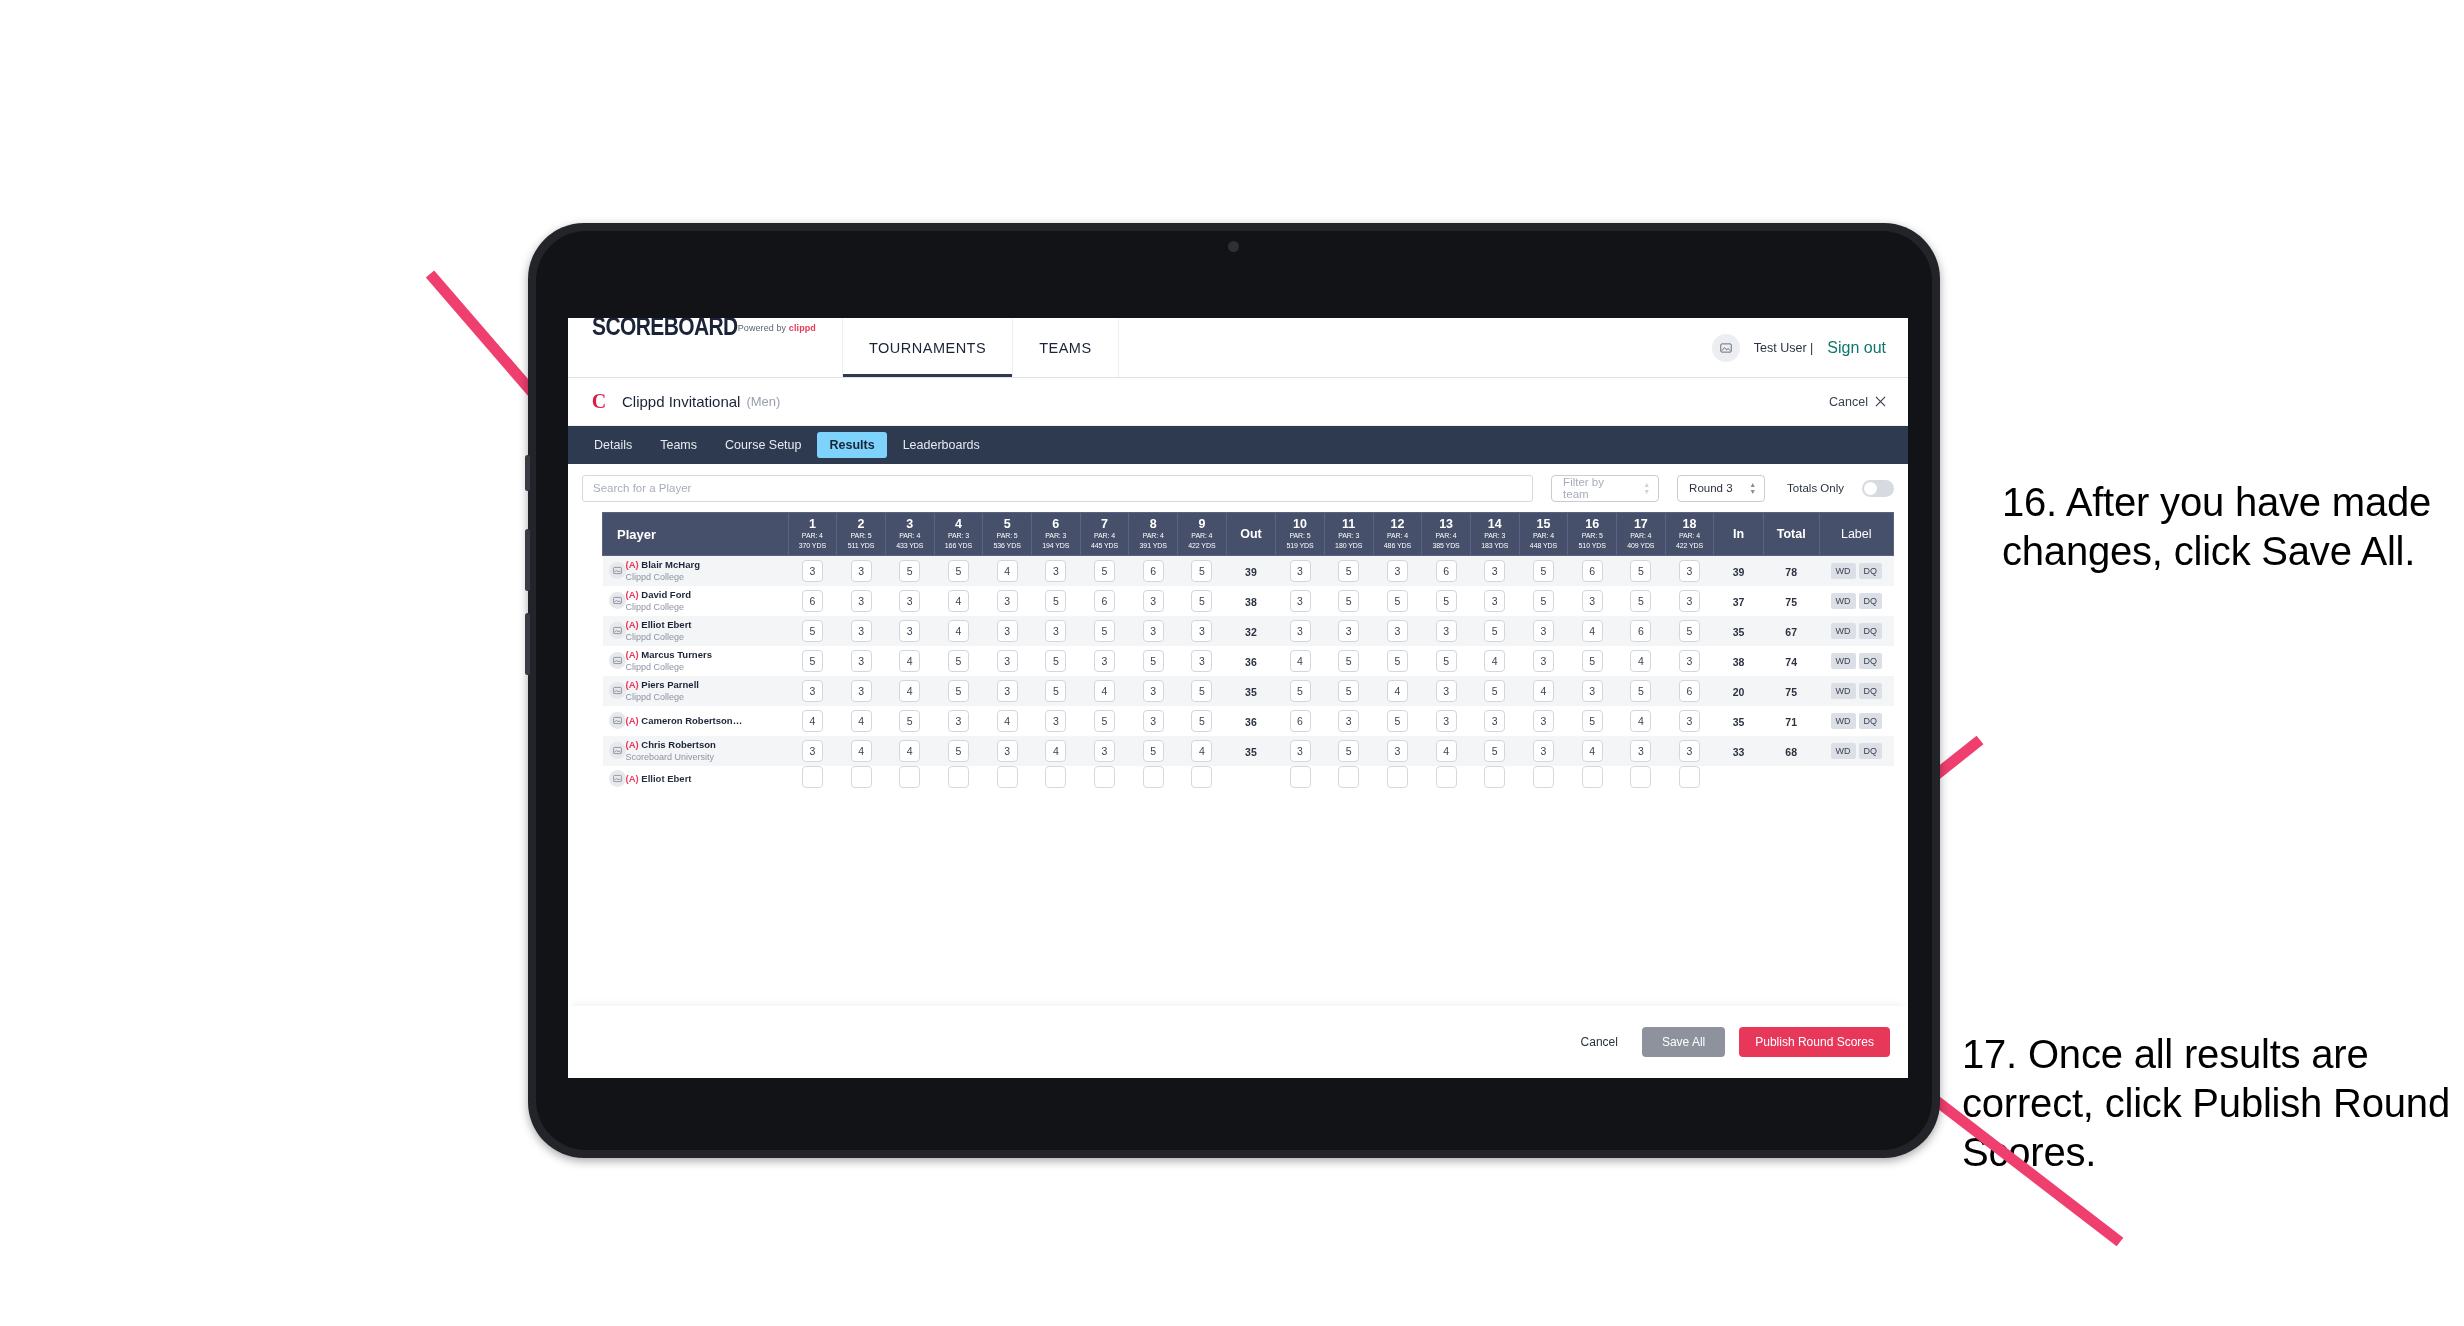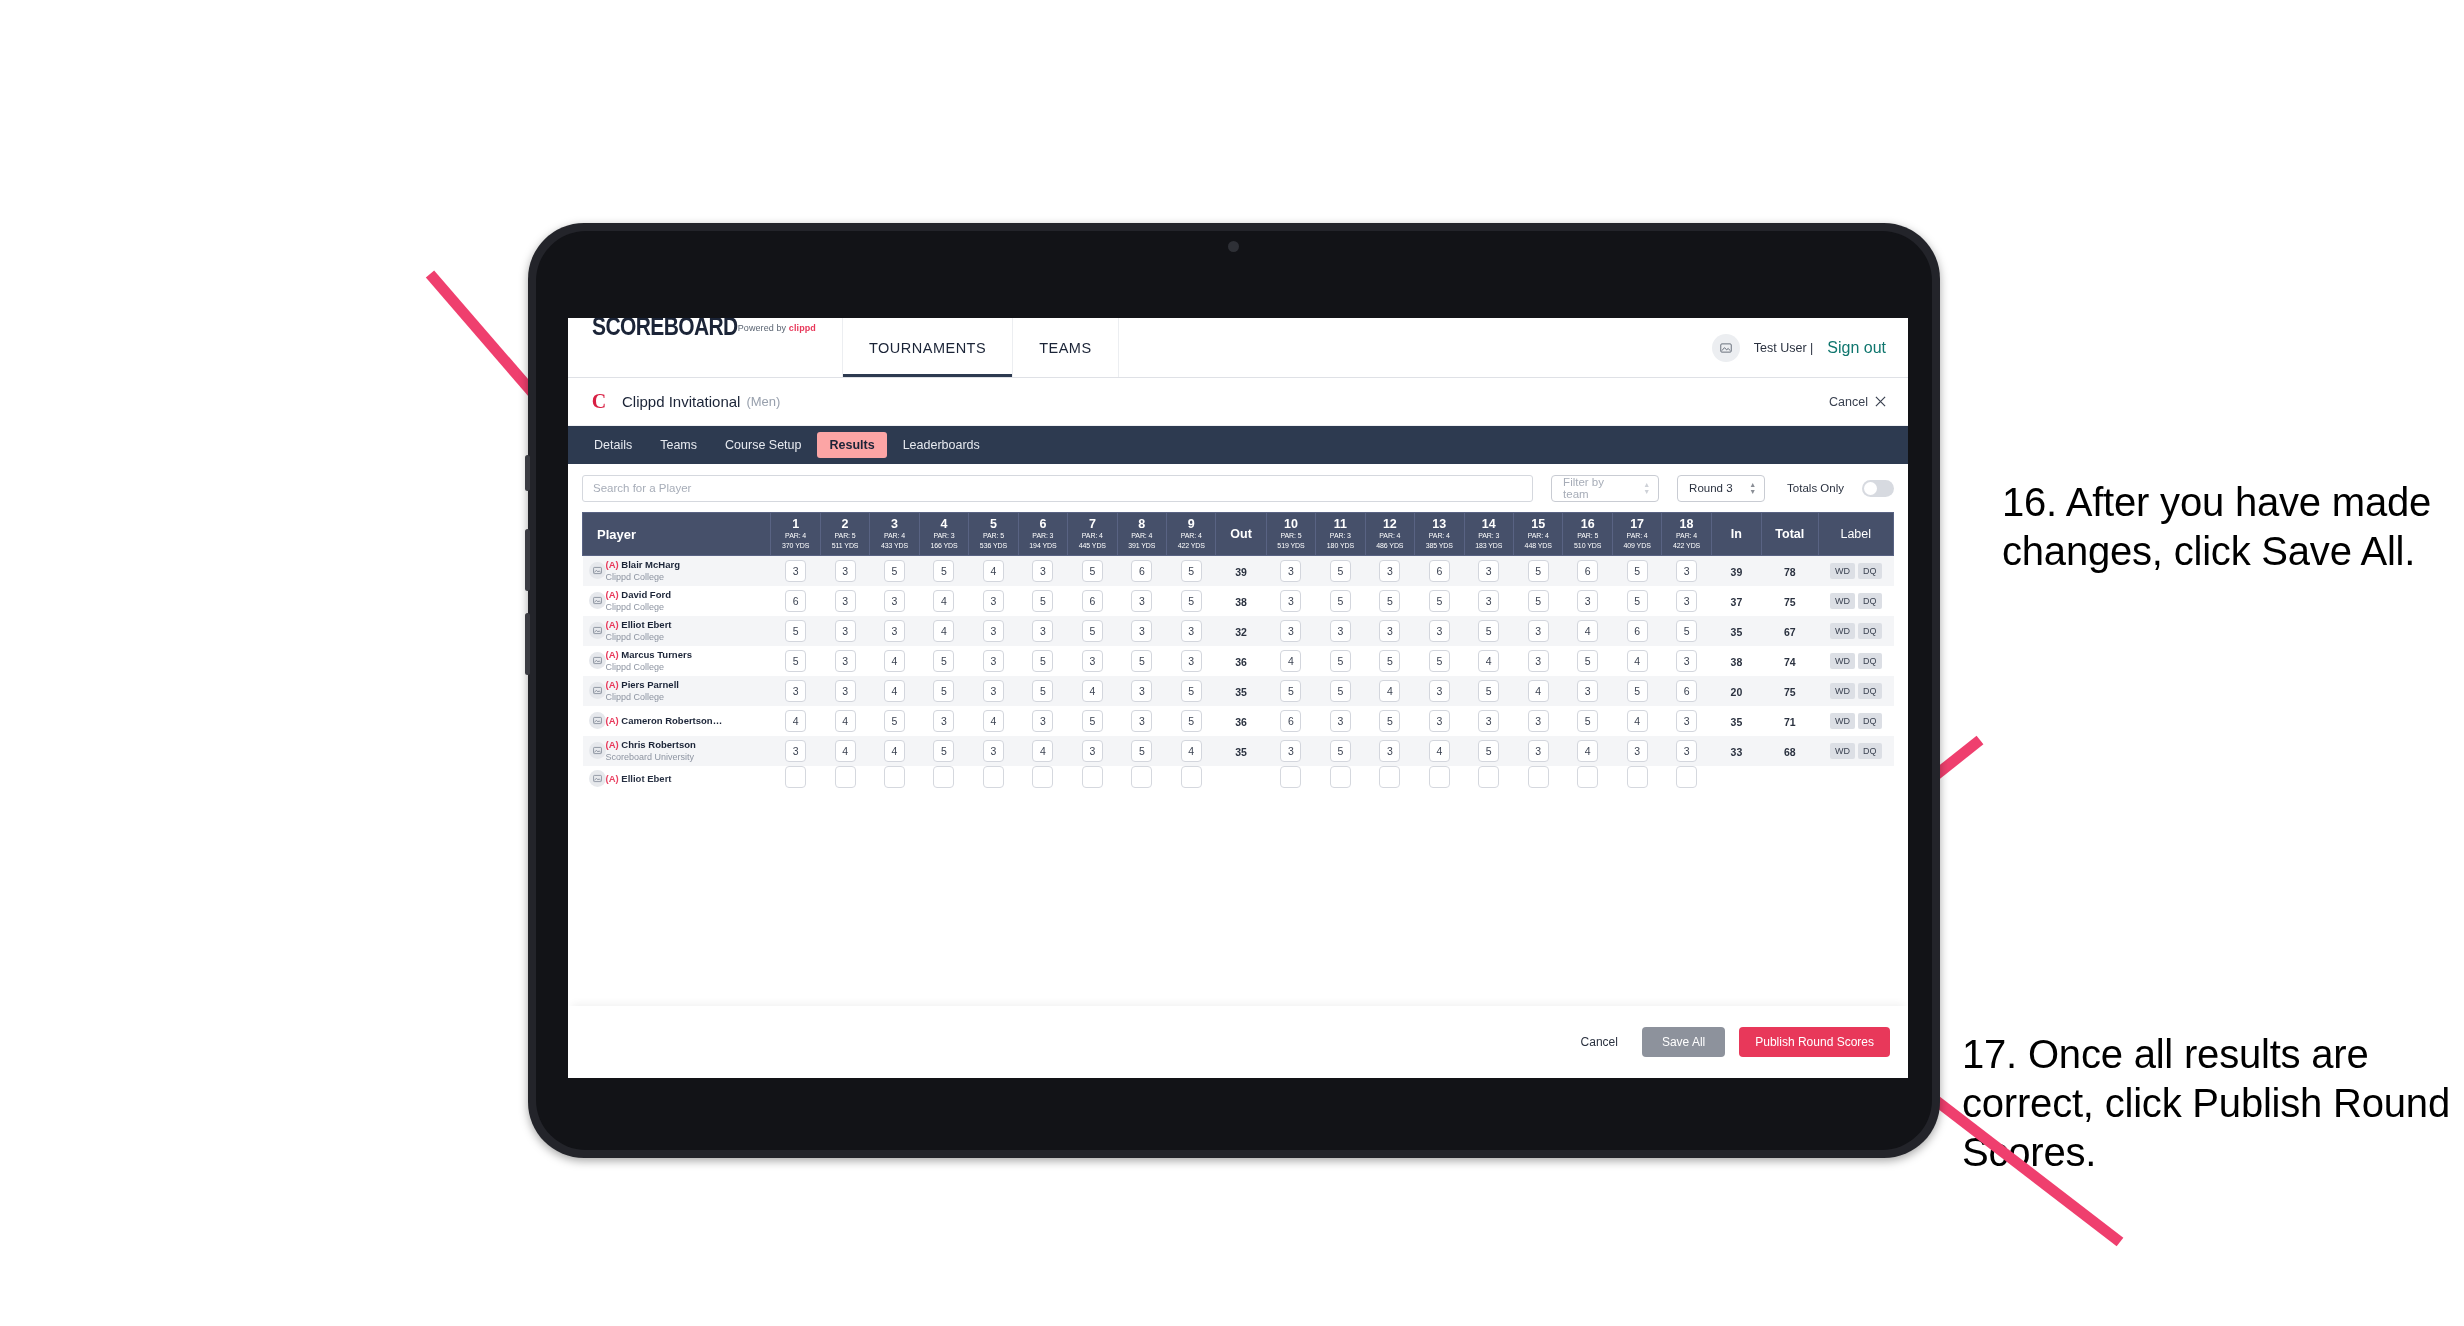--- a/index.html
+++ b/index.html
@@ -117,21 +117,21 @@
 
   
   #tabs {
     height: 38px; background: #2d3a50; display: flex; align-items: center;
     padding: 0 14px; gap: 4px;
   }
   .tab {
     font-size: 12.5px; color: #e7eaf0; padding: 6px 12px; border-radius: 3px;
     cursor: pointer;
   }
-  .tab.active { background: #fca5a5; color: #1b2437; font-weight: 600; }
+  .tab.active { background: #7dd3fc; color: #1b2437; font-weight: 600; }
 
   
   #filters {
     height: 48px; display: flex; align-items: center; gap: 18px;
     padding: 0 14px; background: #fff;
   }
   #search-input {
     flex: 1; height: 27px; border: 1px solid #d5d8de; border-radius: 3px;
     font-size: 11.5px; color: #2b3240; padding: 0 10px;
     font-family: "Liberation Sans", sans-serif; background:#fff;
@@ -150,21 +150,21 @@
   #totals-toggle {
     width: 32px; height: 17px; border-radius: 10px; background: #d7dae0;
     position: relative; cursor: pointer;
   }
   #totals-toggle::after {
     content: ""; position: absolute; left: 2px; top: 2px;
     width: 13px; height: 13px; border-radius: 50%; background: #fff;
   }
 
   
-  #table-wrap { padding: 0 14px; }
+  #table-wrap { padding: 0 14px; margin-left: 20px; }
   table { border-collapse: collapse; width: 100%; table-layout: fixed; }
   thead th {
     background: #46506a; color: #fff; font-weight: 700;
     border: 1px solid #5a6party; border: 1px solid #596383;
     padding: 4px 0; text-align: center; vertical-align: middle;
   }
   th.col-player {
     width: 120px; text-align: left; padding-left: 14px; font-size: 13px;
   }
   th.col-hole { width: 31.5px; }

